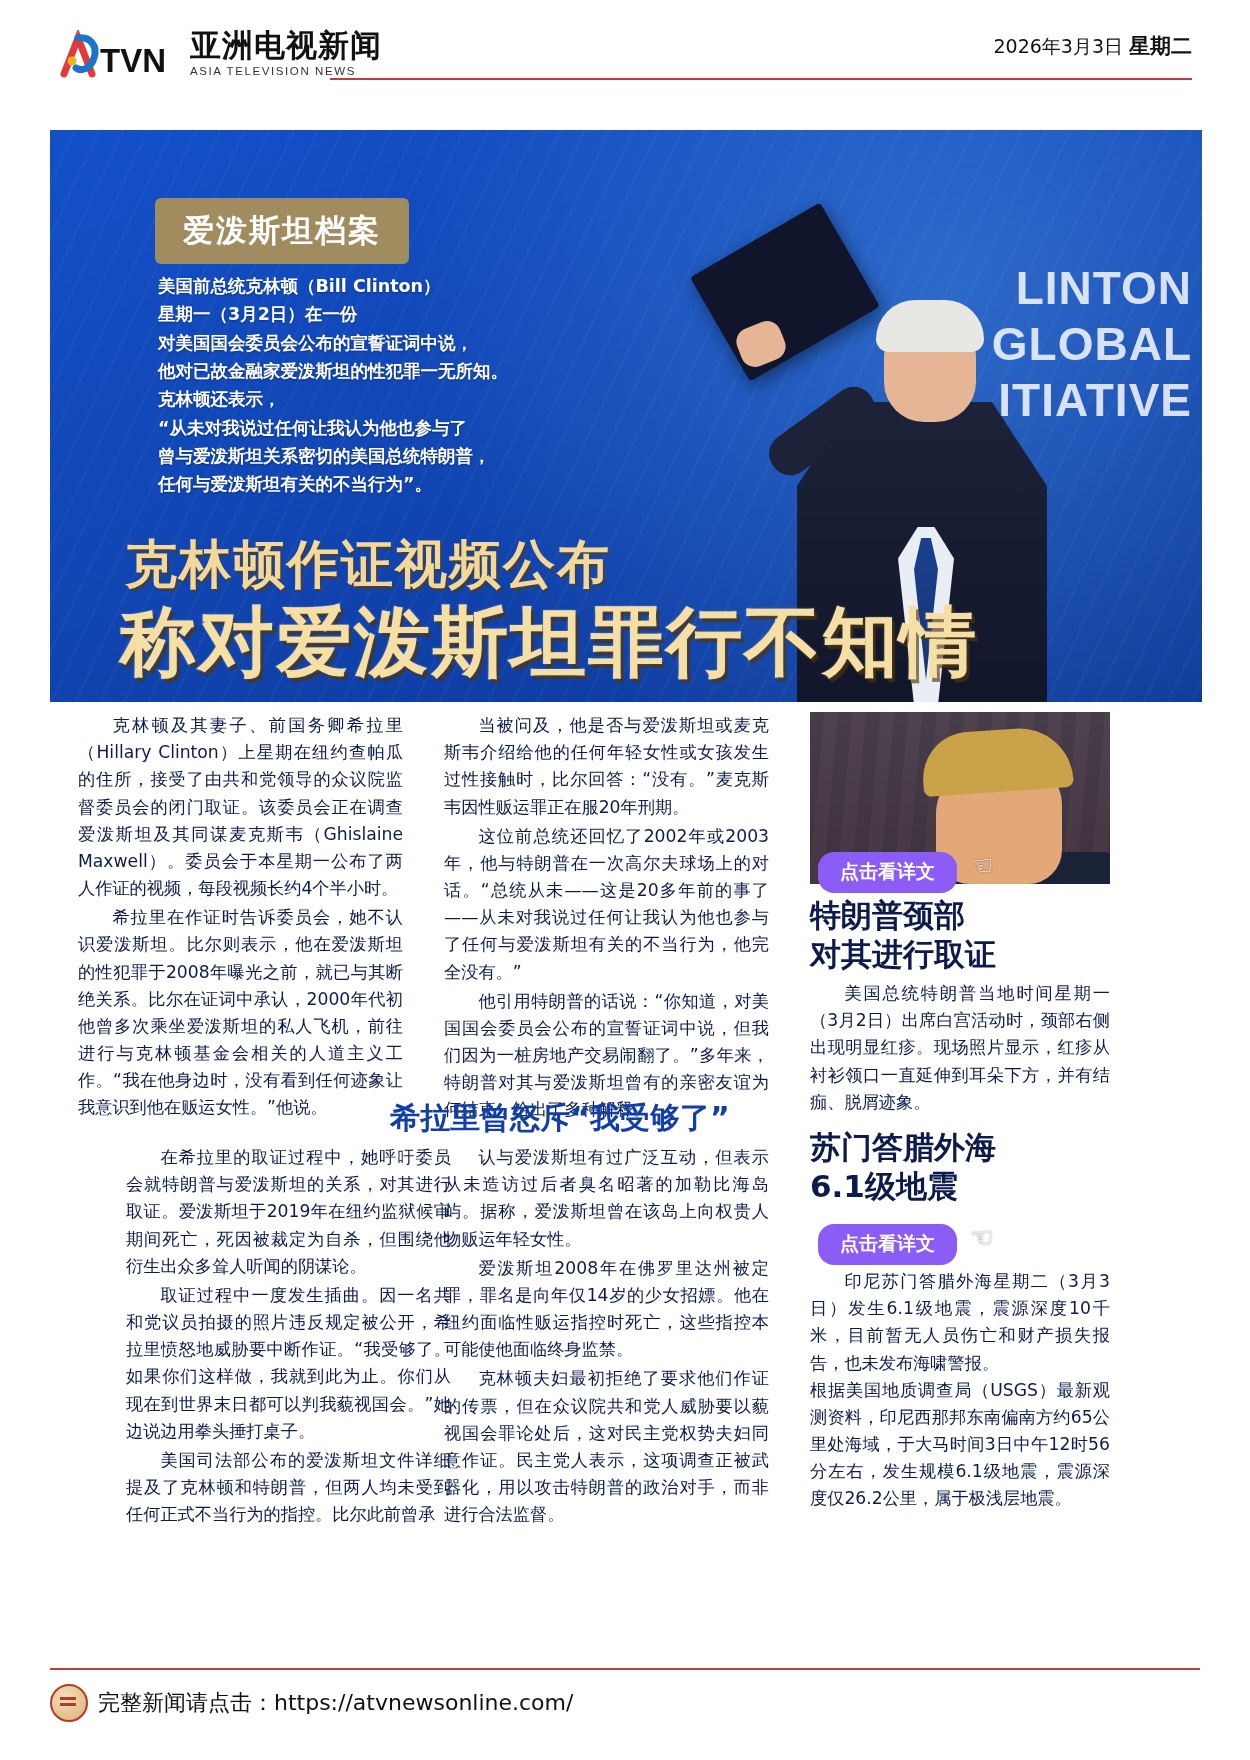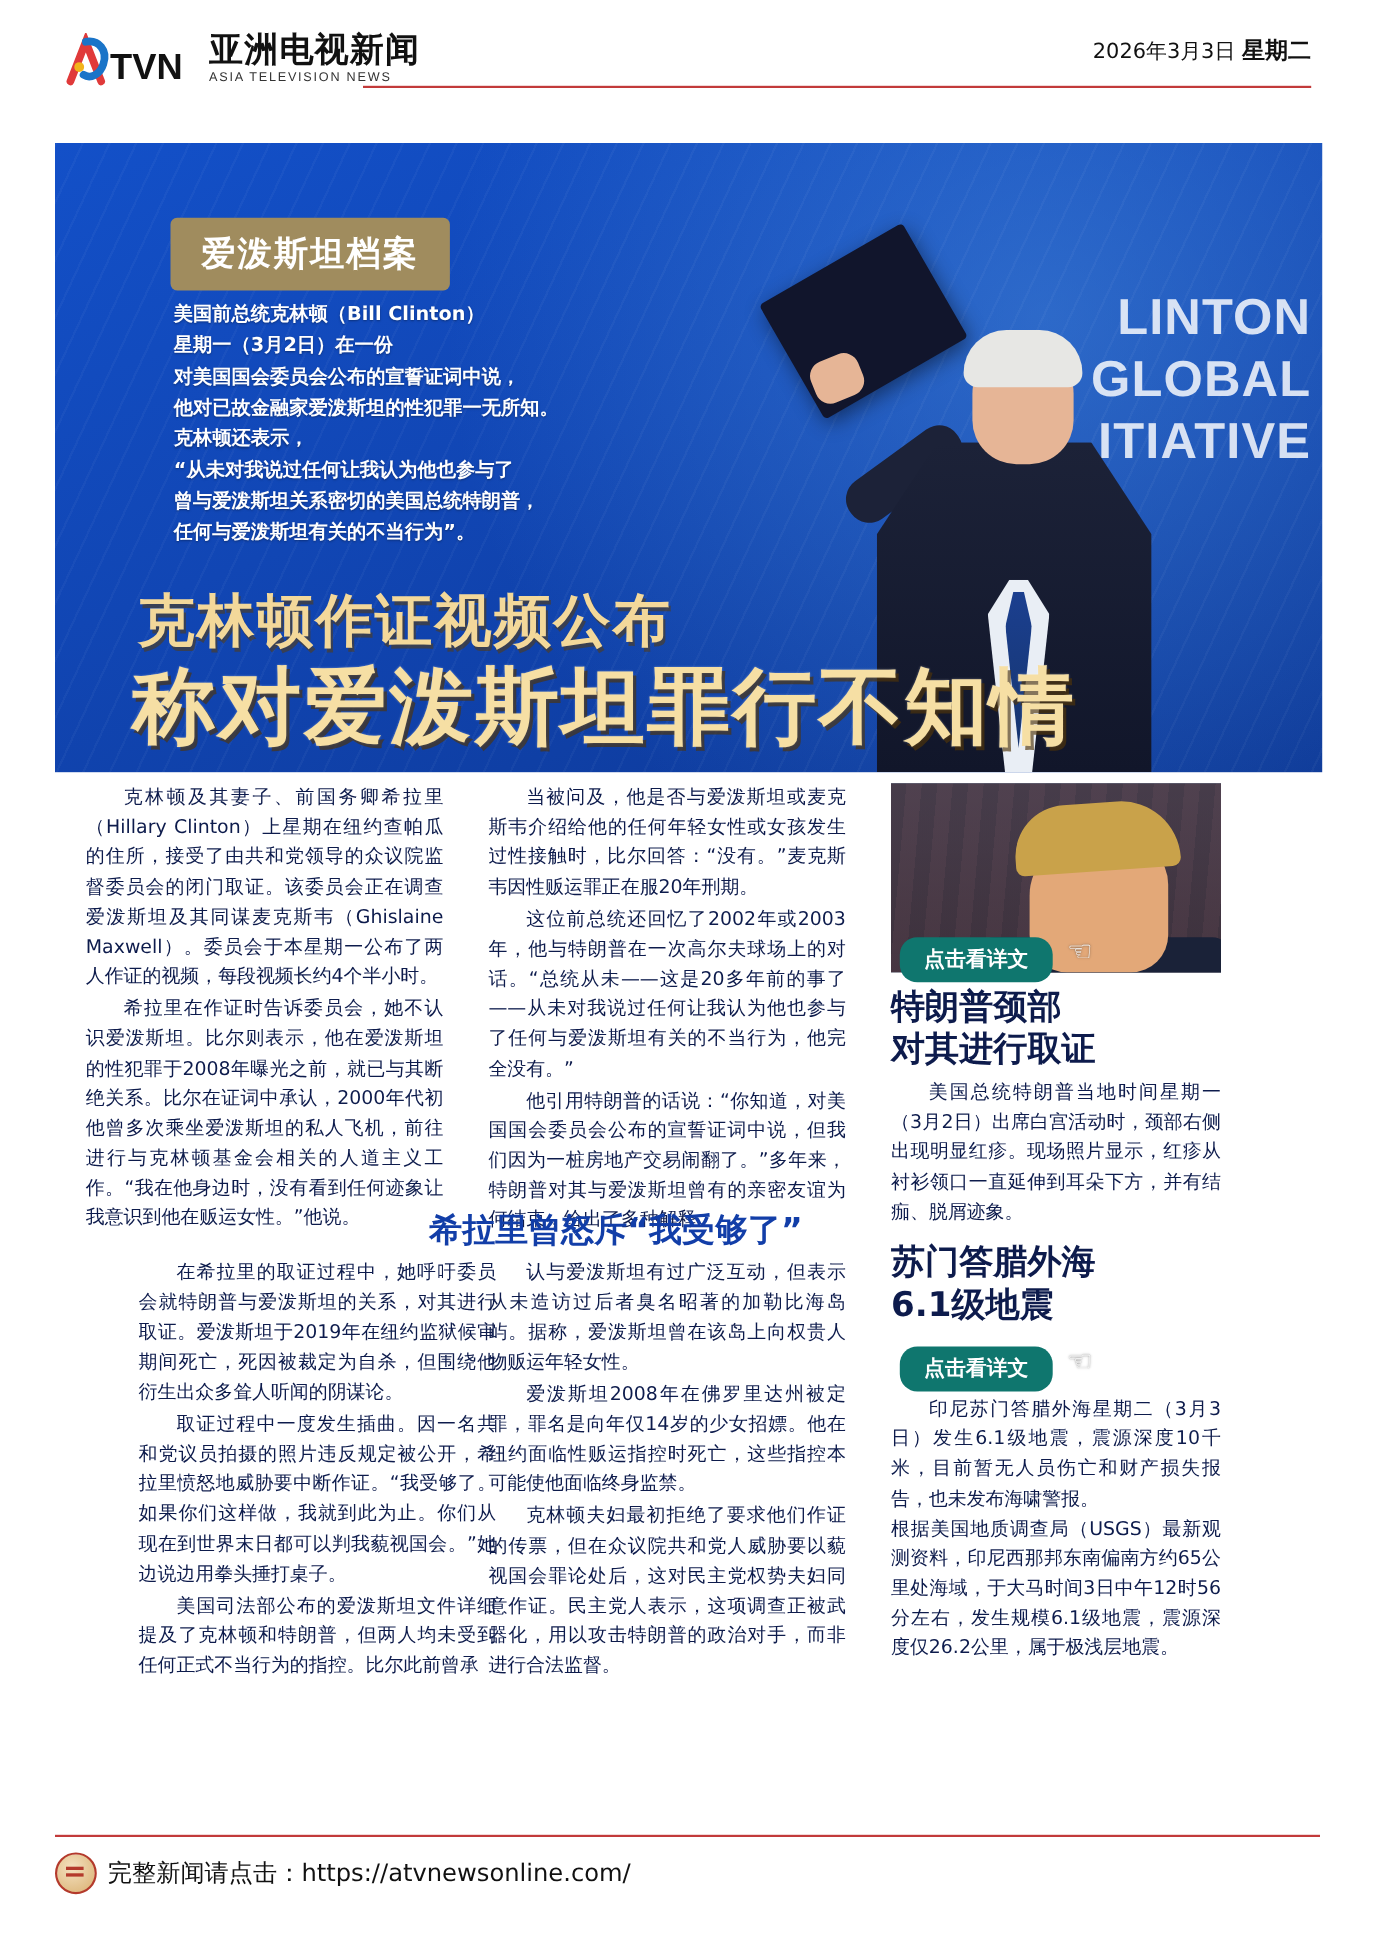--- a/index.html
+++ b/index.html
@@ -248,21 +248,21 @@
     position:absolute; left: 126px; top: 52px; width: 126px; height: 120px;
     background:#e3a878; border-radius: 50px 40px 34px 34px;
   }
   .rail-photo .t-suit {
     position:absolute; left: 78px; top: 140px; width: 230px; height: 50px;
     background:#1a2238; border-radius: 16px;
   }
 
   .cta {
     position: absolute;
-    background: #0f766e;
+    background: #8b5cf6;
     color: #ffffff;
     font-size: 19px;
     font-weight: bold;
     padding: 7px 22px 8px 22px;
     border-radius: 16px;
     font-family: Liberation Mono, monospace;
     white-space: nowrap;
   }
   .cta-1 { left: 768px; top: 140px; }
   .cta-2 { left: 768px; top: 512px; }

